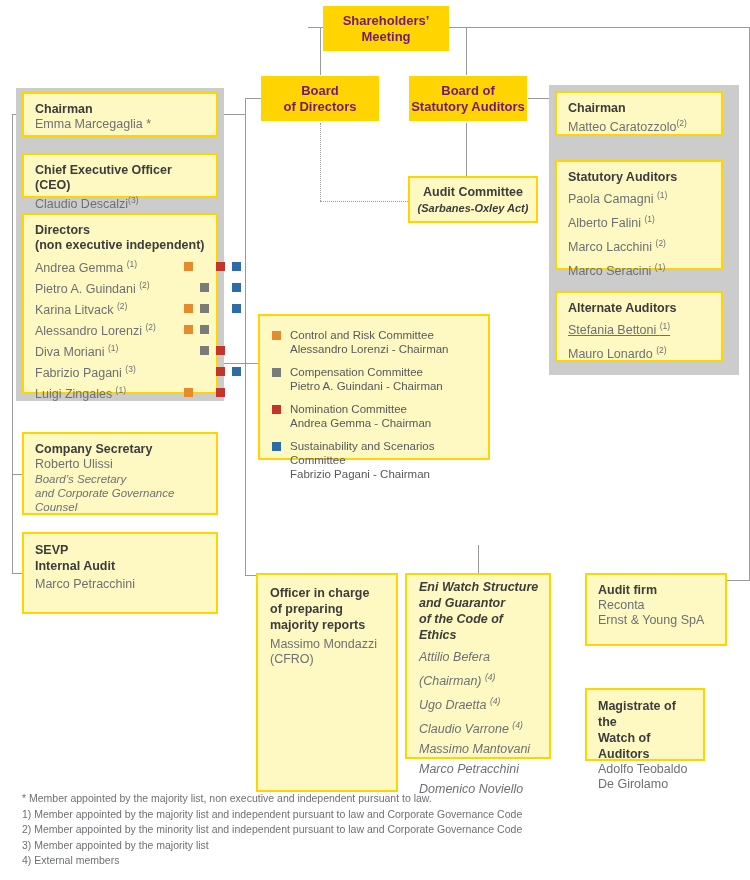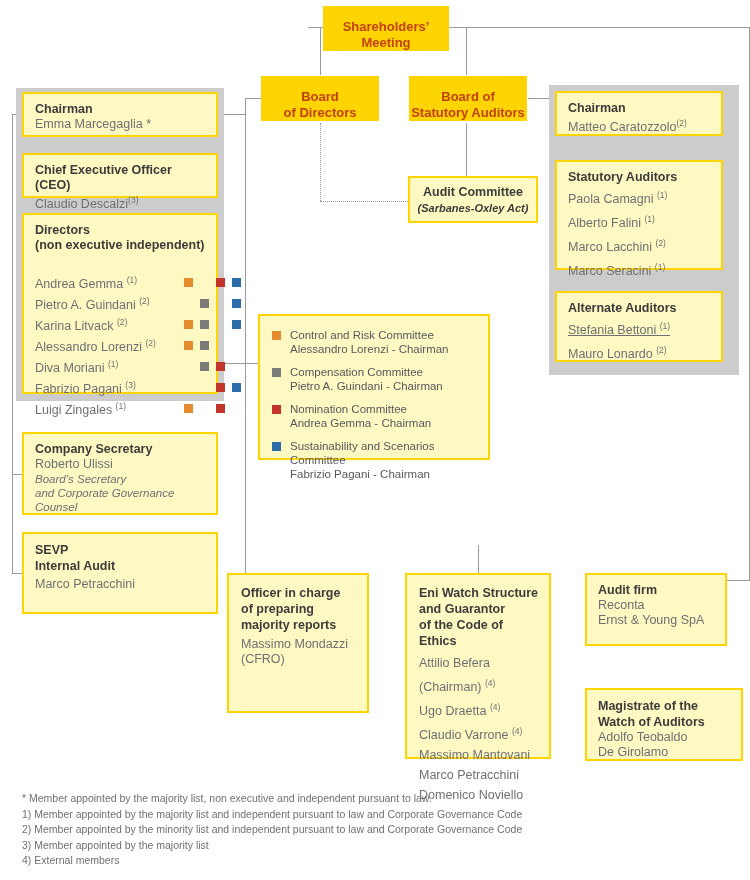--- a/index.html
+++ b/index.html
@@ -8,22 +8,22 @@
     background:#ffffff;
     font-family:"Liberation Sans", sans-serif;
     color:#55595c;
     -webkit-font-smoothing:antialiased;
   }
   #chart{position:relative;width:750px;height:880px;overflow:hidden;}
 
   
   .gray-panel{position:absolute;background:#cccccc;}
   .ybox{position:absolute;box-sizing:border-box;border:2px solid #FFD400;background:#fef9c3;}
-  .yfill{position:absolute;box-sizing:border-box;background:#FFD400;color:#c2410c;
-         display:flex;align-items:flex-end;justify-content:center;text-align:center;
+  .yfill{position:absolute;box-sizing:border-box;background:#FFD400;color:#701a75;
+         display:flex;align-items:center;justify-content:center;text-align:center;
          font-weight:bold;font-size:13px;line-height:16px;}
   .line{position:absolute;background:#9a9a9a;}
   .hline{height:1px;}
   .vline{width:1px;}
   .dotline-h{position:absolute;height:0;border-top:1px dotted #9a9a9a;}
   .dotline-v{position:absolute;width:0;border-left:1px dotted #9a9a9a;}
 
   .ttl{font-weight:bold;color:#3c3c3b;font-size:12.5px;line-height:15px;}
   .nm{color:#6d7073;font-size:12.5px;line-height:15px;}
   .ital{font-style:italic;color:#6d7073;font-size:11.5px;line-height:14px;}
@@ -118,21 +118,21 @@
     <div class="pad">
       <div class="ttl">Chief Executive Officer (CEO)</div>
       <div class="nm"><span>Claudio Descalzi</span><span class="sup">(3)</span></div>
     </div>
   </div>
 
   <div class="ybox" style="left:22px;top:213px;width:196px;height:181px;">
     <div style="padding:8px 10px 0 11px;">
       <div class="ttl">Directors</div>
       <div class="ttl">(non executive independent)</div>
-      <div id="directors-list" style="margin-top:19px;">
+      <div id="directors-list" style="margin-top:3px;">
           <div class="dir-row">
             <span class="nm">Andrea Gemma&nbsp;<span class="sup">(1)</span></span>
             <span class="sq" style="background: rgb(230, 138, 46); left: 149px;"></span>
             <span class="sq" style="background: rgb(196, 52, 43); left: 181px;"></span>
             <span class="sq" style="background: rgb(44, 108, 168); left: 197px;"></span>
           </div>
           <div class="dir-row">
             <span class="nm">Pietro A. Guindani&nbsp;<span class="sup">(2)</span></span>
             <span class="sq" style="background: rgb(123, 123, 123); left: 165px;"></span>
             <span class="sq" style="background: rgb(44, 108, 168); left: 197px;"></span>
@@ -231,32 +231,32 @@
   <div class="ybox" style="left:555px;top:291px;width:168px;height:71px;">
     <div style="padding:8px 10px 0 11px;">
       <div class="ttl">Alternate Auditors</div>
       <div id="alternate-auditors-list">
           <div class="nm" style="line-height: 20px; text-decoration: underline;">Stefania Bettoni&nbsp;<span class="sup">(1)</span></div>
           <div class="nm" style="line-height: 20px;">Mauro Lonardo&nbsp;<span class="sup">(2)</span></div>
         </div>
     </div>
   </div>
 
-  <div class="ybox" style="left:227px;top:573px;width:142px;height:140px;">
+  <div class="ybox" style="left:256px;top:573px;width:142px;height:219px;">
     <div style="padding:10px 10px 0 12px;">
       <div class="ttl bl">Officer in charge</div>
       <div class="ttl bl">of preparing</div>
       <div class="ttl bl">majority reports</div>
       <div class="nm" style="margin-top:4px;">Massimo Mondazzi</div>
       <div class="nm">(CFRO)</div>
     </div>
   </div>
 
   <div class="ybox" style="left:405px;top:573px;width:146px;height:186px;">
-    <div style="padding:10px 8px 0 12px;">
+    <div style="padding:4px 8px 0 12px;font-style:italic;">
       <div class="ttl bl">Eni Watch Structure</div>
       <div class="ttl bl">and Guarantor</div>
       <div class="ttl bl">of the Code of Ethics</div>
       <div id="watch-structure-list" style="margin-top:4px;">
           <div class="nm" style="line-height: 20px;">Attilio Befera (Chairman)&nbsp;<span class="sup">(4)</span></div>
           <div class="nm" style="line-height: 20px;">Ugo Draetta&nbsp;<span class="sup">(4)</span></div>
           <div class="nm" style="line-height: 20px;">Claudio Varrone&nbsp;<span class="sup">(4)</span></div>
           <div class="nm" style="line-height: 20px;">Massimo Mantovani</div>
           <div class="nm" style="line-height: 20px;">Marco Petracchini</div>
           <div class="nm" style="line-height: 20px;">Domenico Noviello</div>
@@ -265,21 +265,21 @@
   </div>
 
   <div class="ybox" style="left:585px;top:573px;width:142px;height:73px;">
     <div class="pad">
       <div class="ttl">Audit firm</div>
       <div class="nm">Reconta</div>
       <div class="nm">Ernst &amp; Young SpA</div>
     </div>
   </div>
 
-  <div class="ybox" style="left:585px;top:688px;width:158px;height:73px;">
+  <div class="ybox" style="left:585px;top:688px;width:120px;height:73px;">
     <div class="pad">
       <div class="ttl bl">Magistrate of the</div>
       <div class="ttl bl">Watch of Auditors</div>
       <div class="nm">Adolfo Teobaldo</div>
       <div class="nm">De Girolamo</div>
     </div>
   </div>
 
   <div id="notes">
       <div>*  Member appointed by the majority list, non executive and independent pursuant to law.</div>

